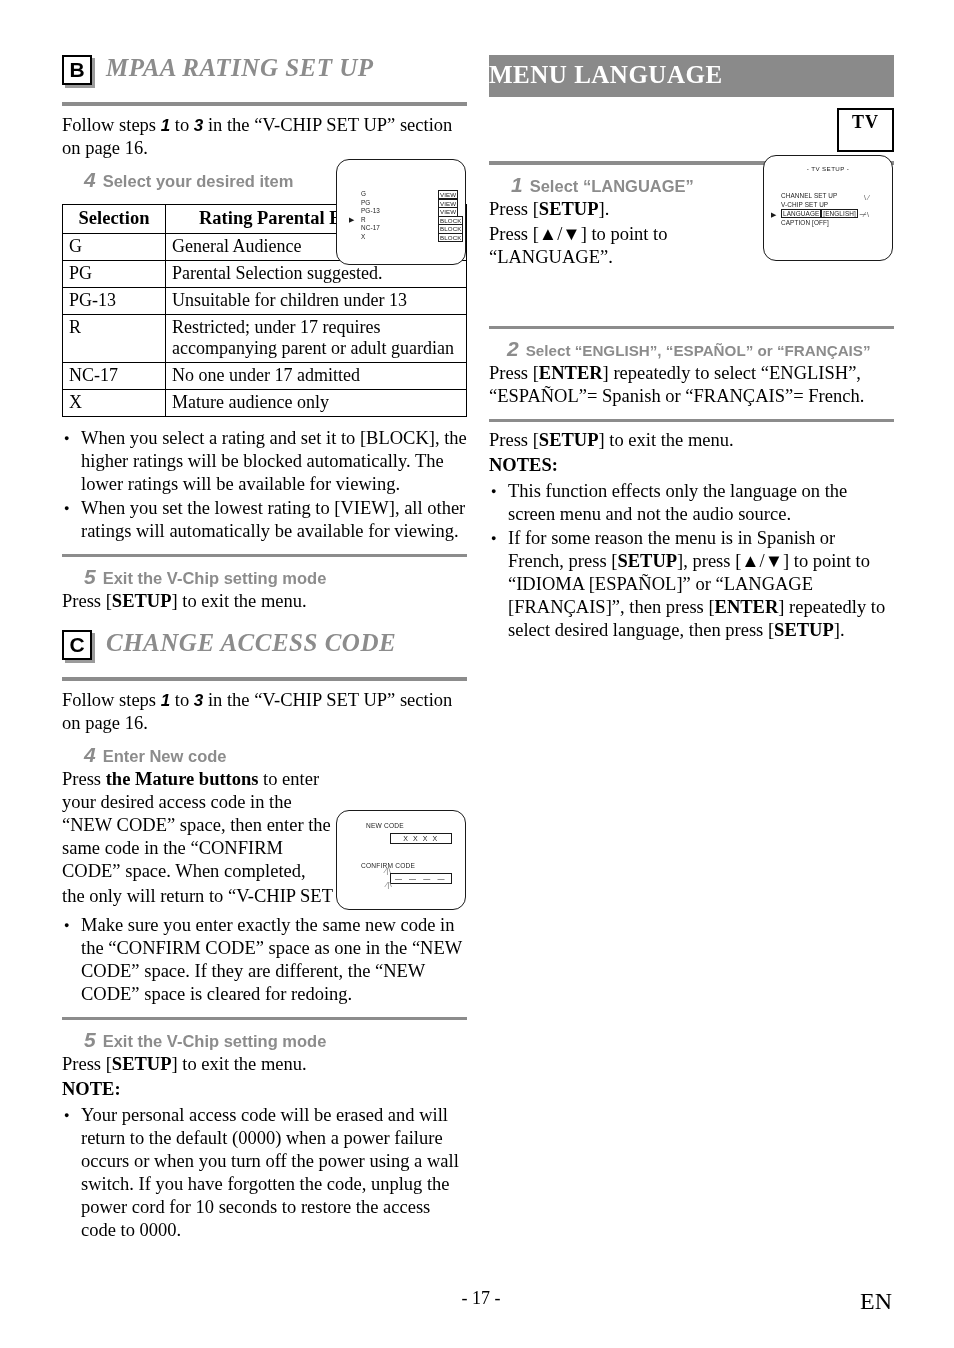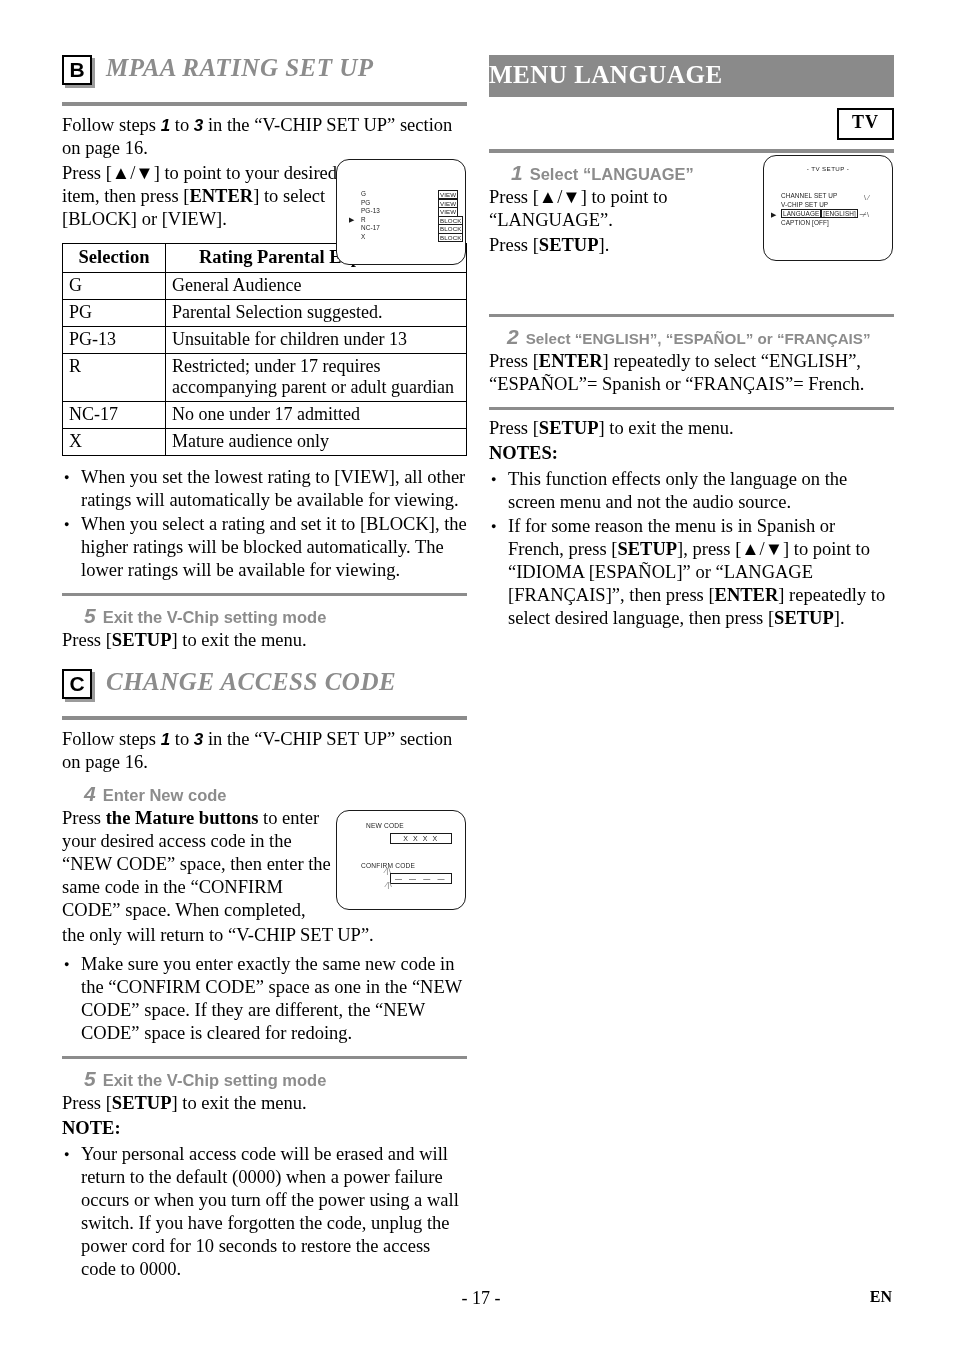--- a/index.html
+++ b/index.html
@@ -76,21 +76,21 @@
     padding: 6px 0 8px 0;
     height: 28px;
     line-height: 28px;
   }
   .tv-tag {
     border: 2px solid #000;
     background: #fff;
     font-family: "Liberation Serif", serif;
     font-weight: bold;
     font-size: 18px;
-    padding: 2px 13px 5px 13px;
+    padding: 2px 13px 17px 13px;
     display: inline-block;
     letter-spacing: 1px;
   }
   .tv-tag-row {
     text-align: right;
     margin-top: 11px;
     margin-bottom: 9px;
   }
 
   
@@ -272,42 +272,41 @@
   }
   .foot-page {
     position: absolute;
     left: 0; right: 0;
     text-align: center;
     font-size: 18px;
   }
   .foot-lang {
     position: absolute;
     right: 62px;
-    font-size: 16px;
-    font-weight: bold;
+    font-size: 24px;
   }
 </style>
 </head>
 <body>
 
 <div class="page">
 
   <div class="col-left">
 
     <div class="sec-head">
       <span class="badge">B</span><span class="sec-title">MPAA RATING SET UP</span>
     </div>
     <div class="rule"></div>
 
     <p class="ptext"><span>Follow steps </span><span class="num-italic">1</span><span> to </span><span class="num-italic">3</span><span> in the “V-CHIP SET UP” section on page 16.</span></p>
 
-
-    <div style="width:280px;">
-      <p class="ptext">Press [<b>▲</b>/<b>▼</b>] to point to your desired item, then press [<b>ENTER</b>] to select [BLOCK] or [VIEW].</p>
-    </div>
+    <div class="step">
+      <span class="step-num">4</span><span class="step-label">Select your desired item</span>
+    </div>
+
 
     <div class="tvbox-wrap" style="left:274px; top:104px;">
       <div class="tvbox" style="width:128px; height:104px;">
         <div class="rate-list osd">
           <div class="rate-row">
             <span class="rate-name">G</span>
             <span class="rate-val">VIEW</span>
           </div>
           <div class="rate-row">
             <span class="rate-name">PG</span>
@@ -361,22 +360,22 @@
         <td>No one under 17 admitted</td>
       </tr>
       <tr>
         <td class="sel">X</td>
         <td>Mature audience only</td>
       </tr>
     </tbody>
       </table>
 
     <ul class="bul">
+      <li>When you select a rating and set it to [BLOCK], the higher ratings will be blocked automatically. The lower ratings will be available for viewing.</li>
       <li>When you set the lowest rating to [VIEW], all other ratings will automatically be available for viewing.</li>
-      <li>When you select a rating and set it to [BLOCK], the higher ratings will be blocked automatically. The lower ratings will be available for viewing.</li>
     </ul>
 
     <div class="rule-thin"></div>
 
     <div class="step">
       <span class="step-num">5</span><span class="step-label">Exit the V-Chip setting mode</span>
     </div>
     <p class="ptext">Press [<b>SETUP</b>] to exit the menu.</p>
 
     <div class="sec-head" style="margin-top:17px;">
@@ -430,22 +429,22 @@
       <span class="tv-tag">TV</span>
     </div>
 
     <div class="rule"></div>
 
     <div class="step">
       <span class="step-num">1</span><span class="step-label">Select “LANGUAGE”</span>
     </div>
 
     <div style="width:275px;">
+      <p class="ptext">Press [<b>SETUP</b>].</p>
       <p class="ptext">Press [<b>▲</b>/<b>▼</b>] to point to “LANGUAGE”.</p>
-      <p class="ptext">Press [<b>SETUP</b>].</p>
     </div>
 
     <div class="tvbox-wrap" style="left:274px; top:100px;">
       <div class="tvbox" style="width:128px; height:104px;">
         <div class="osd osd-title">- TV SETUP -</div>
         <div class="menu-list osd">
           <div class="menu-row">
             <span>CHANNEL SET UP</span>
           </div>
           <div class="menu-row">

